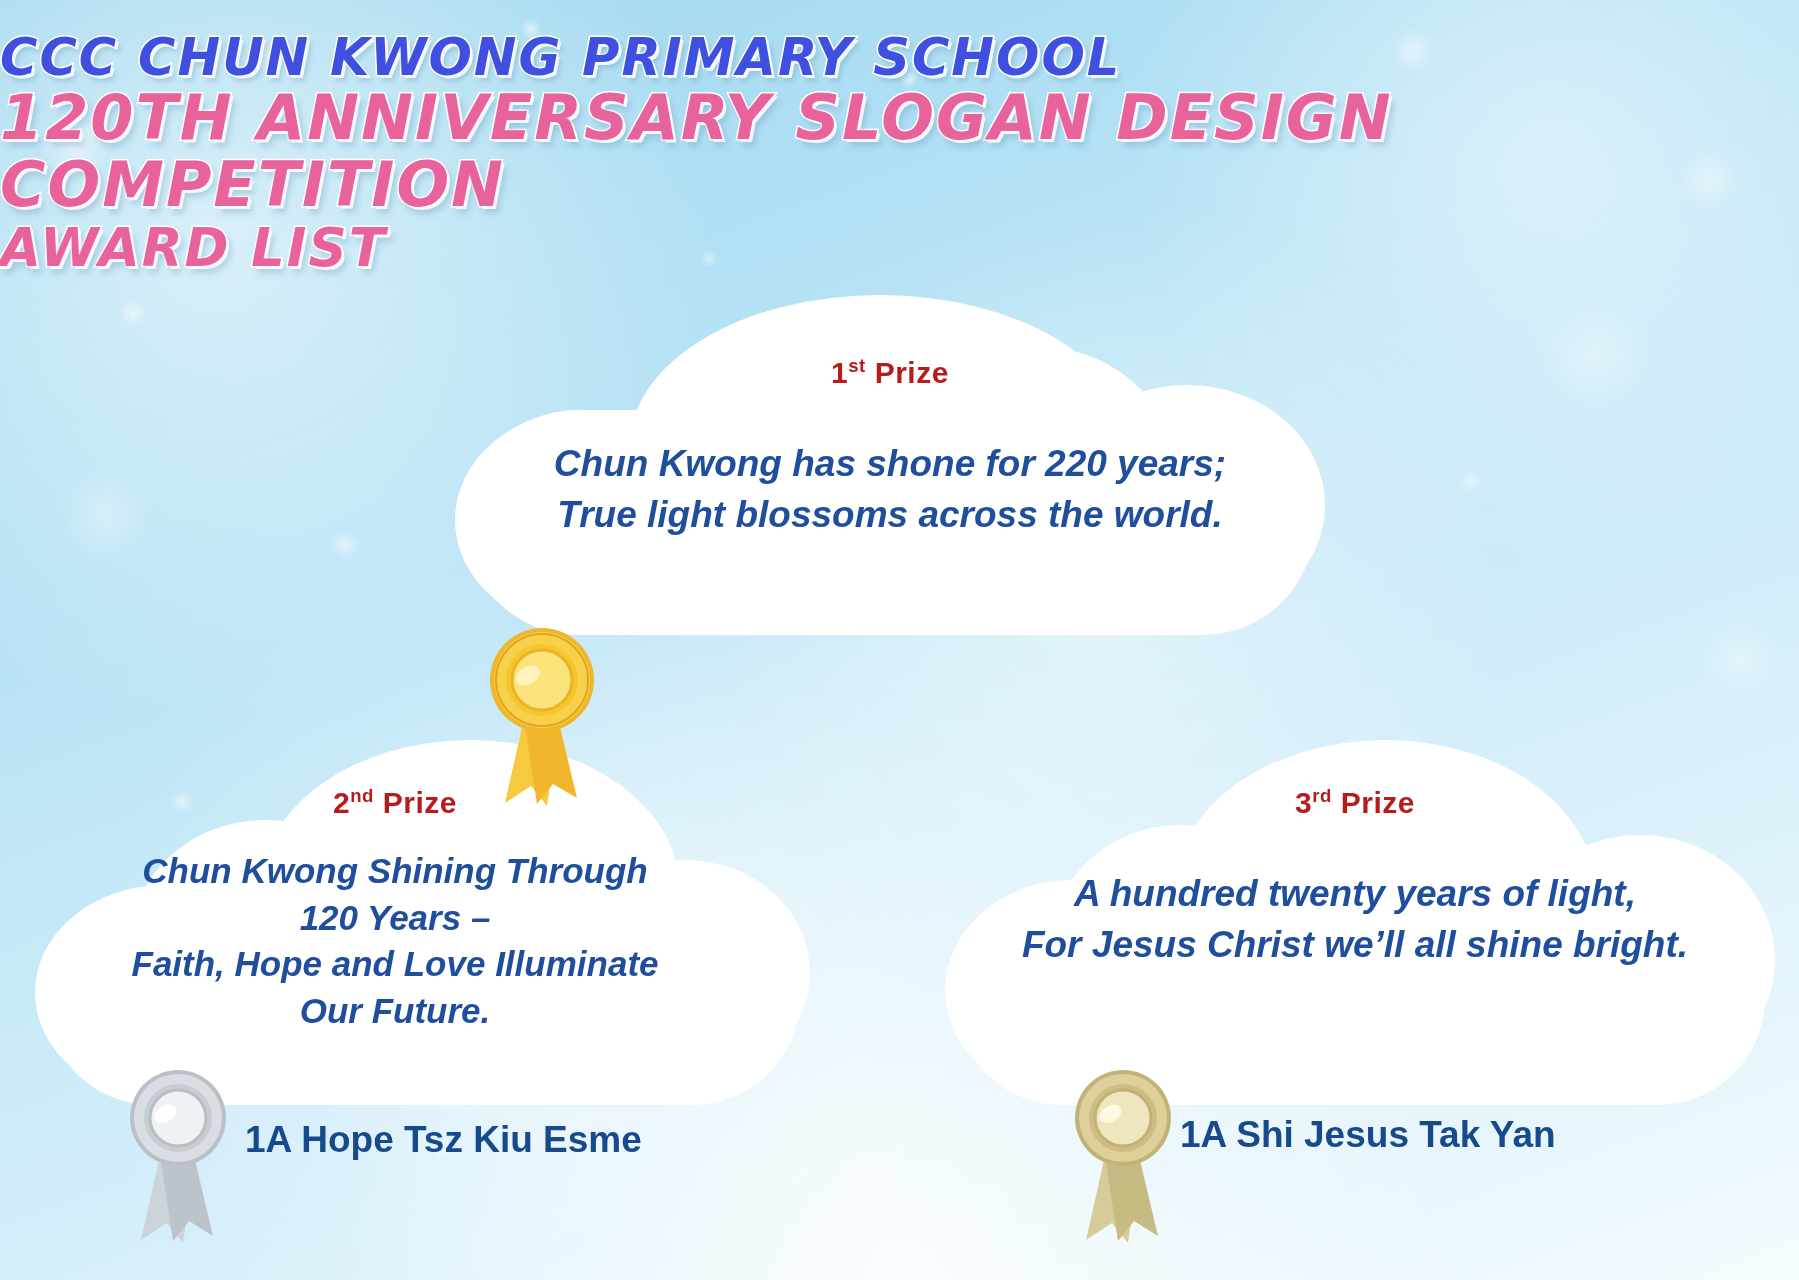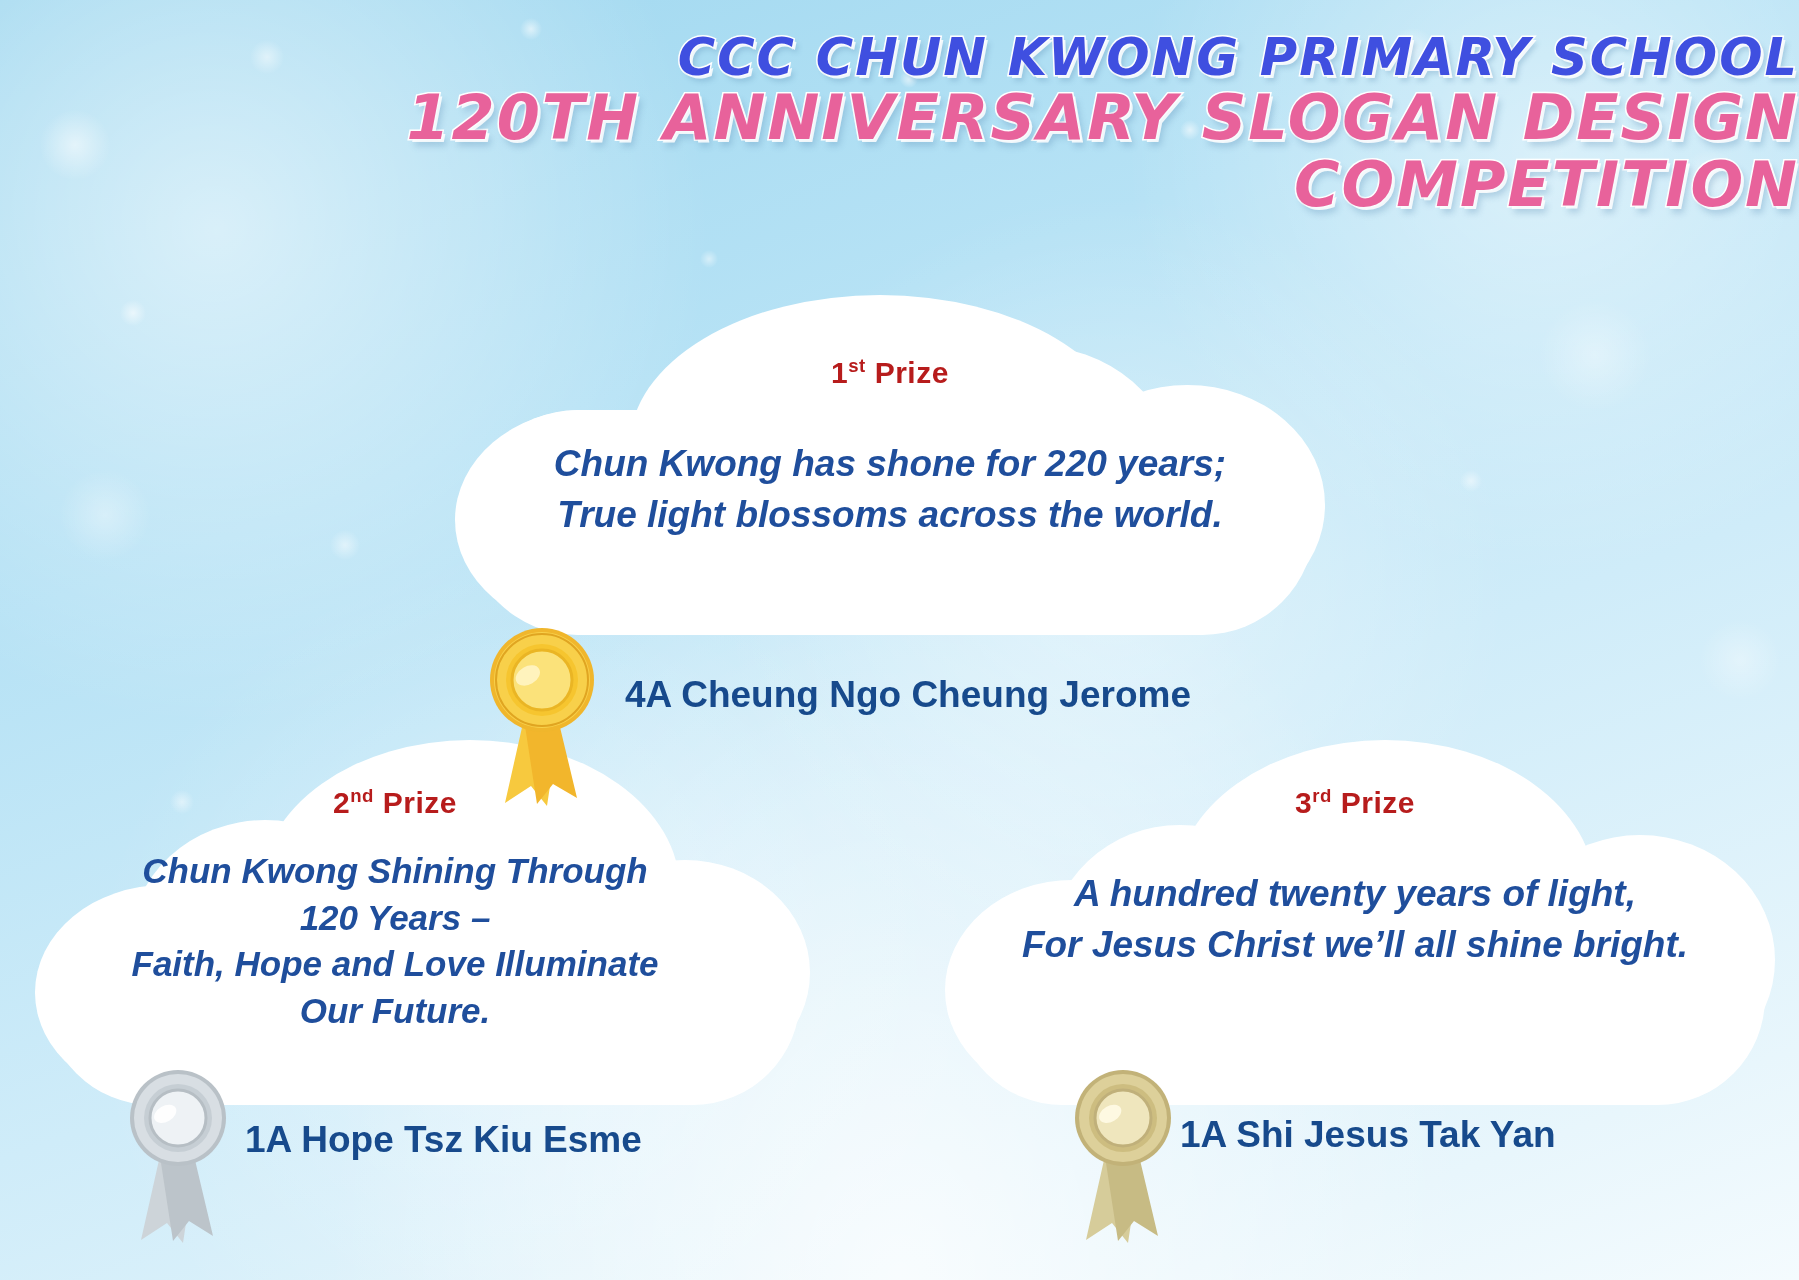--- a/index.html
+++ b/index.html
@@ -35,21 +35,21 @@
     background: radial-gradient(circle, rgba(255,255,255,0.95) 0%, rgba(255,255,255,0.35) 45%, rgba(255,255,255,0) 72%);
     pointer-events: none;
   }
 
   
   .titles {
     position: absolute;
     top: 30px;
     left: 0;
     width: 100%;
-    text-align: right;
+    text-align: left;
     line-height: 1.08;
   }
   .title-line {
     font-family: "DejaVu Sans", sans-serif;
     font-weight: bold;
     font-style: italic;
     letter-spacing: 2px;
     text-transform: uppercase;
   }
   .title-blue {
@@ -172,43 +172,40 @@
   <div class="bokeh" style="left:980px; top:1010px; width:26px;  height:26px;  opacity:.45;"></div>
   <div class="bokeh" style="left:170px; top:790px;  width:24px;  height:24px;  opacity:.5;"></div>
   <div class="bokeh" style="left:1310px;top:1120px; width:28px;  height:28px;  opacity:.4;"></div>
   <div class="bokeh" style="left:430px; top:1140px; width:20px;  height:20px;  opacity:.45;"></div>
   <div class="bokeh" style="left:700px; top:250px;  width:18px;  height:18px;  opacity:.5;"></div>
   <div class="bokeh" style="left:1460px;top:470px;  width:22px;  height:22px;  opacity:.5;"></div>
 
   <div class="titles">
     <div class="title-line title-blue">CCC Chun Kwong Primary School</div>
     <div class="title-line title-pink">120th Anniversary Slogan Design Competition</div>
+    <div class="title-line title-pink small">Award List</div>
   </div>
 
   <div class="cloud-group" style="left:455px; top:290px; width:870px; height:350px;">
     <div class="cloud-body" style="left:10px;  top:120px; width:850px; height:225px; border-radius:120px;"></div>
     <div class="puff" style="left:175px; top:5px;   width:500px; height:300px;"></div>
     <div class="puff" style="left:0px;   top:120px; width:260px; height:220px;"></div>
     <div class="puff" style="left:595px; top:95px;  width:275px; height:240px;"></div>
     <div class="puff" style="left:430px; top:55px;  width:290px; height:250px;"></div>
   </div>
 
   <div class="cloud-content" style="left:455px; top:355px; width:870px;">
     <div class="prize-label">
       <span>1</span><sup>st</sup>
       <span>Prize</span>
     </div>
     <div class="slogan" style="margin-top:48px;">Chun Kwong has shone for 220 years;
 True light blossoms across the world.</div>
   </div>
 
-  <div class="banner" style="left:430px; top:640px; width:740px; height:110px;">
-    <div class="banner-bar banner-gold"></div>
-    <div class="winner-name" style="margin-left:195px;">4A Cheung Ngo Cheung Jerome</div>
-  </div>
 
   <div class="rosette" style="left:485px; top:618px; width:120px; height:190px;">
     <svg width="120" height="190" viewBox="0 0 120 190">
       <path d="M38 105 L20 185 L46 168 L62 188 L74 108 Z" fill="#f7c93e"></path>
       <path d="M74 105 L92 180 L68 166 L52 186 L40 108 Z" fill="#f2b62c"></path>
       <g transform="translate(57,62)">
         <g>
           <circle r="52" fill="#f0b62c"></circle>
           <g fill="#f8d04a">
             <circle r="48"></circle>

